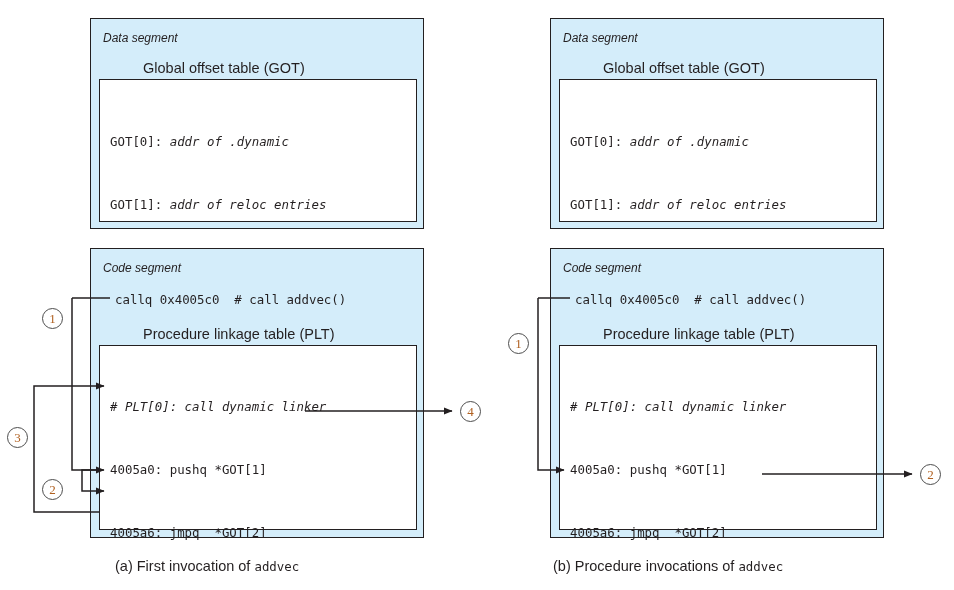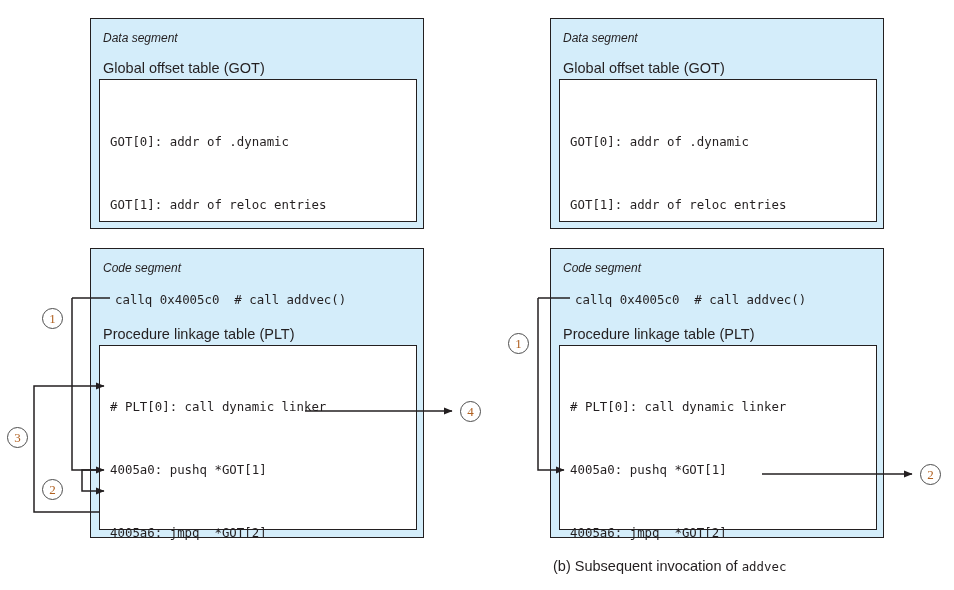--- a/index.html
+++ b/index.html
@@ -25,36 +25,37 @@
   .panel-title {
     font-style: italic;
     font-size: 12px;
     line-height: 1;
     position: absolute;
   }
   .panel-sub {
     font-size: 14.5px;
     line-height: 1;
     position: absolute;
+    margin-left: 40px;
   }
   .innerbox {
     position: absolute;
     background: #ffffff;
     border: 1.4px solid #231f20;
     box-sizing: border-box;
   }
   .code {
     font-family: "DejaVu Sans Mono", "Liberation Mono", monospace;
     font-size: 12.4px;
     white-space: pre;
     line-height: 21px;
     color: #231f20;
   }
   .codeline { display: block; white-space: pre; }
-  .it { }
+  .it { font-style: italic; }
   .bd { font-weight: bold; }
   .inline-code {
     font-family: "DejaVu Sans Mono", "Liberation Mono", monospace;
     font-size: 12.4px;
   }
 
   
   .callq {
     position: absolute;
     font-family: "DejaVu Sans Mono", "Liberation Mono", monospace;
@@ -132,20 +133,25 @@
         <span class="codeline">4005a6: jmpq  *GOT[2]</span>
         <span class="codeline">...</span>
         
         
         
         
       </div>
     </div>
   </div>
 
+  <div class="caption" style="left:115px; top:559px;">
+    <span>(a)</span>
+    <span>First invocation of</span>
+    <span class="inline-code">addvec</span>
+  </div>
 
   <div class="circle" style="left:42px; top:308px;">
       <span>1</span>
     </div>
   <div class="circle" style="left:42px; top:479px;">
       <span>2</span>
     </div>
   <div class="circle" style="left:7px; top:427px;">
       <span>3</span>
     </div>
@@ -181,21 +187,21 @@
         
         
         
         
       </div>
     </div>
   </div>
 
   <div class="caption" style="left:553px; top:559px;">
     <span>(b)</span>
-    <span>Subsequent invocation of</span>
+    <span>Procedure invocations of</span>
     <span class="inline-code">addvec</span>
   </div>
 
   <div class="circle" style="left:508px; top:333px;">
       <span>1</span>
     </div>
   <div class="circle" style="left:920px; top:464px;">
       <span>2</span>
     </div>
 

